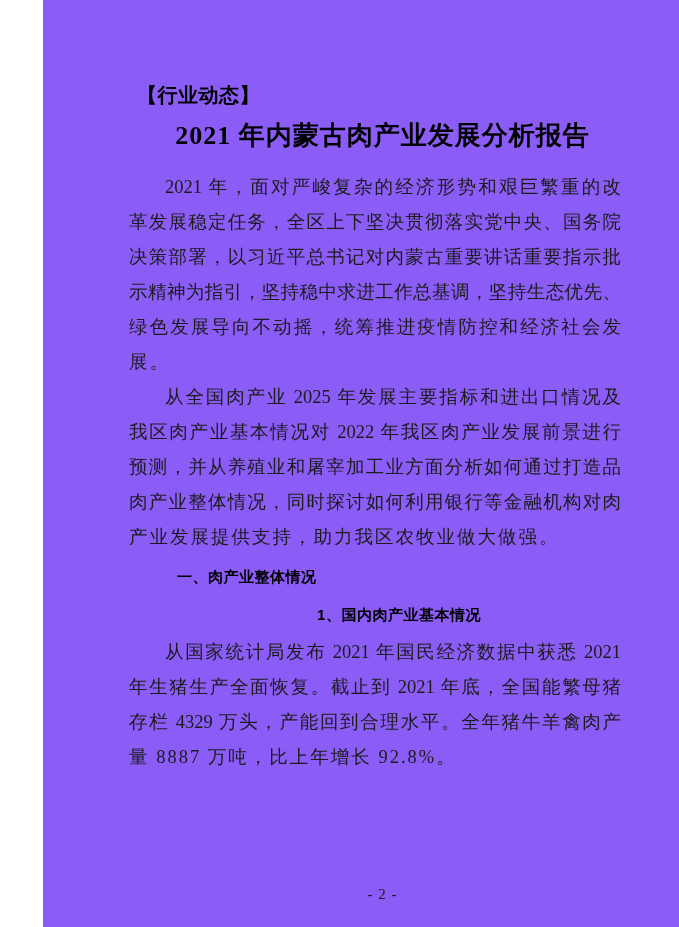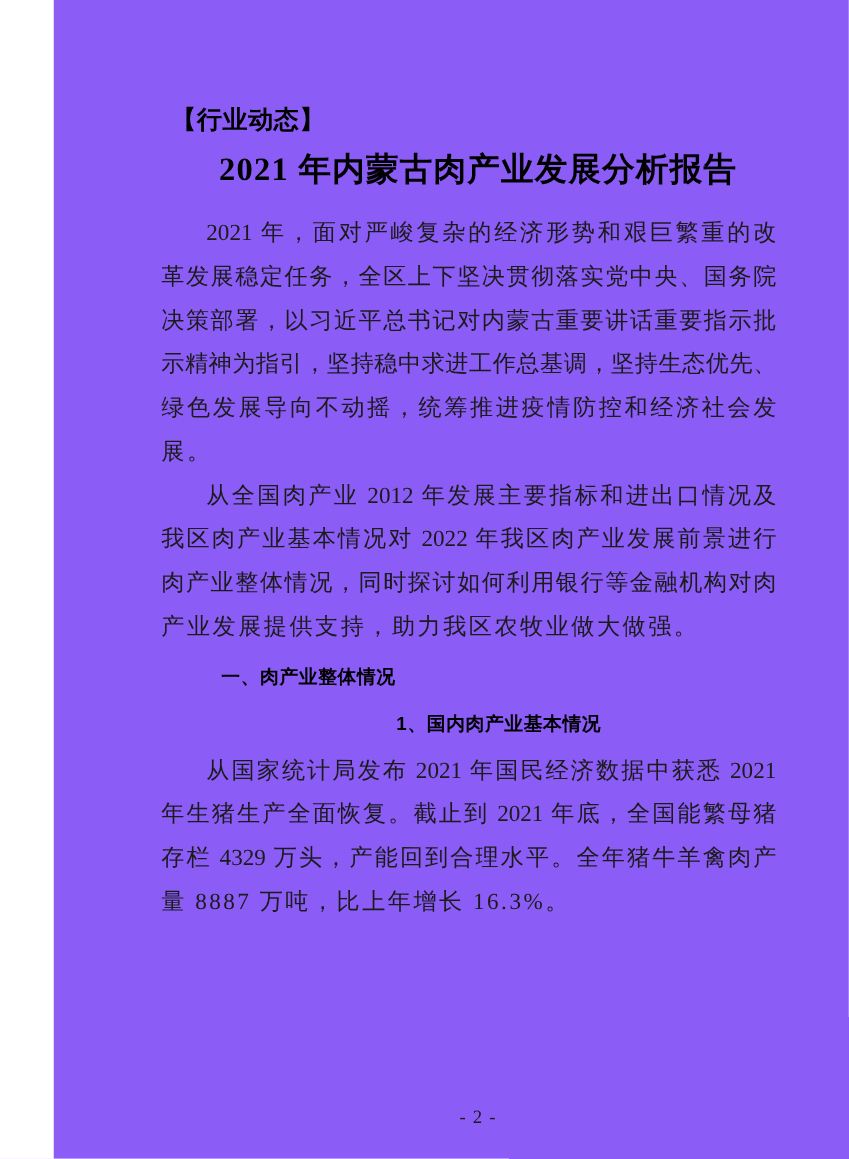--- a/index.html
+++ b/index.html
@@ -99,34 +99,35 @@
     <div class="para p1">
       <div class="line first">2021 年，面对严峻复杂的经济形势和艰巨繁重的改</div>
       <div class="line">革发展稳定任务，全区上下坚决贯彻落实党中央、国务院</div>
       <div class="line">决策部署，以习近平总书记对内蒙古重要讲话重要指示批</div>
       <div class="line">示精神为指引，坚持稳中求进工作总基调，坚持生态优先、</div>
       <div class="line">绿色发展导向不动摇，统筹推进疫情防控和经济社会发</div>
       <div class="line last">展。</div>
     </div>
 
     <div class="para p2">
-      <div class="line first">从全国肉产业 2012 年发展主要指标和进出口情况及</div>
+      <div class="line first">从全国肉产业 2025 年发展主要指标和进出口情况及</div>
       <div class="line">我区肉产业基本情况对 2022 年我区肉产业发展前景进行</div>
+      <div class="line">预测，并从养殖业和屠宰加工业方面分析如何通过打造品</div>
       <div class="line">肉产业整体情况，同时探讨如何利用银行等金融机构对肉</div>
       <div class="line last">产业发展提供支持，助力我区农牧业做大做强。</div>
     </div>
 
     <div class="heading h1">一、肉产业整体情况</div>
 
     <div class="heading h2">1、国内肉产业基本情况</div>
 
     <div class="para p3">
       <div class="line first">从国家统计局发布 2021 年国民经济数据中获悉 2021</div>
       <div class="line">年生猪生产全面恢复。截止到 2021 年底，全国能繁母猪</div>
       <div class="line">存栏 4329 万头，产能回到合理水平。全年猪牛羊禽肉产</div>
-      <div class="line last">量 8887 万吨，比上年增长 16.3%。</div>
+      <div class="line last">量 8887 万吨，比上年增长 92.8%。</div>
     </div>
 
   </div>
 
   <div class="page-footer">- 2 -</div>
 
 </div>
 
 </body></html>

